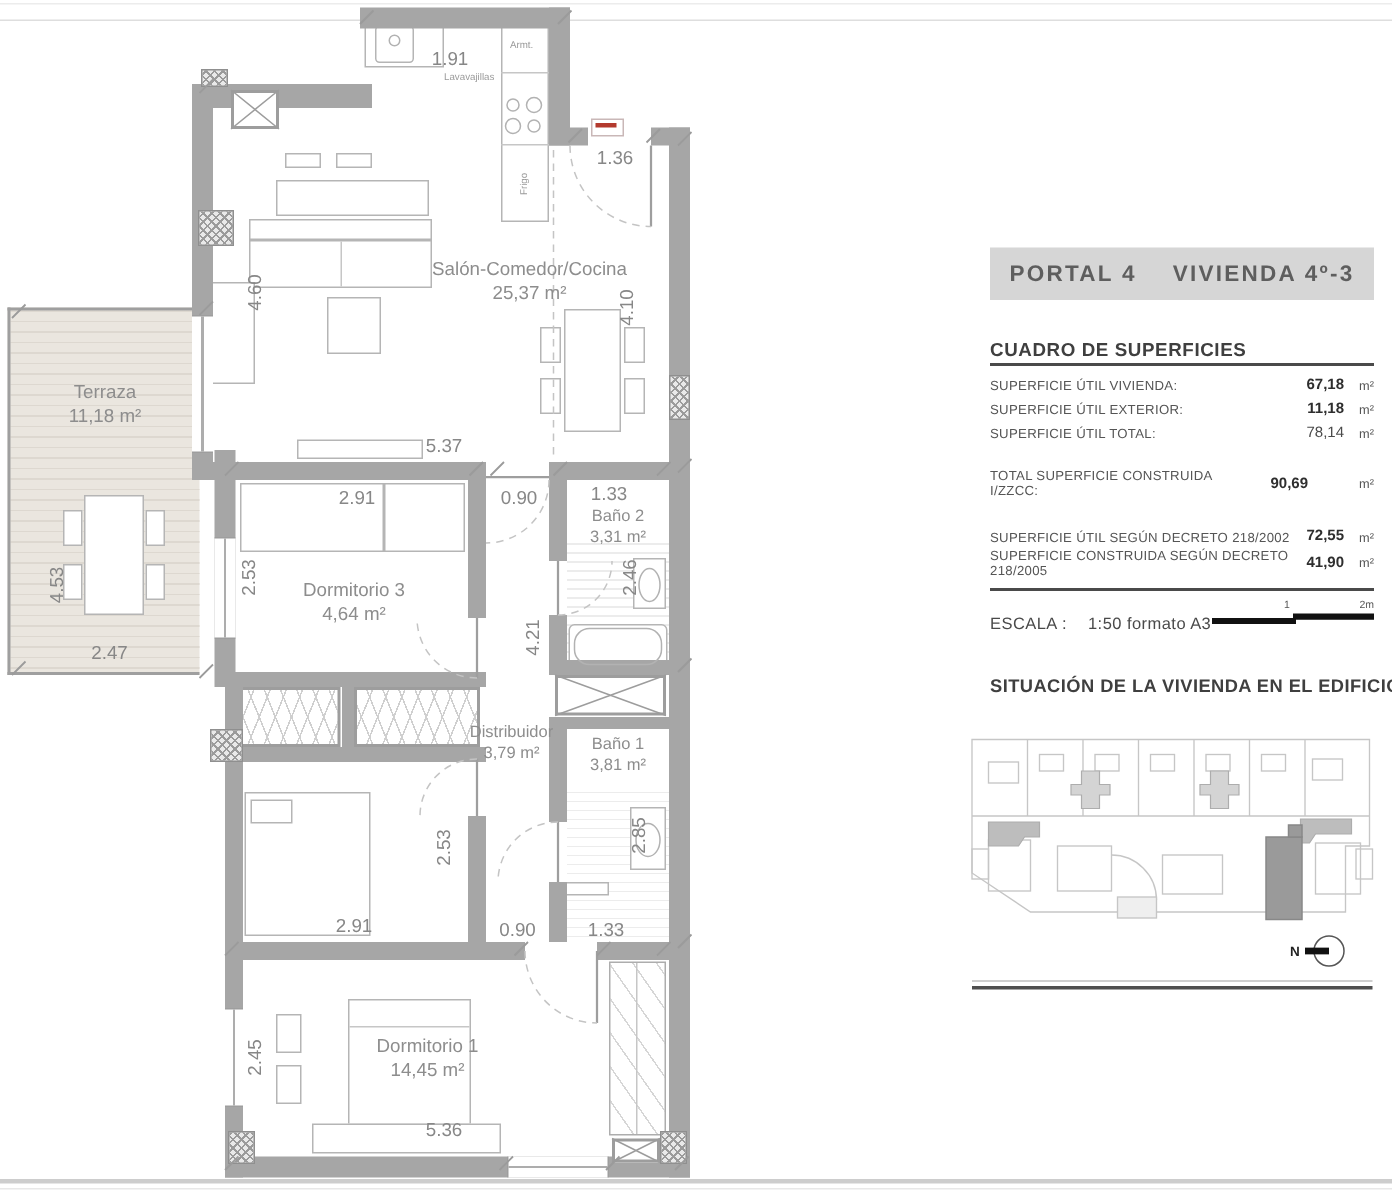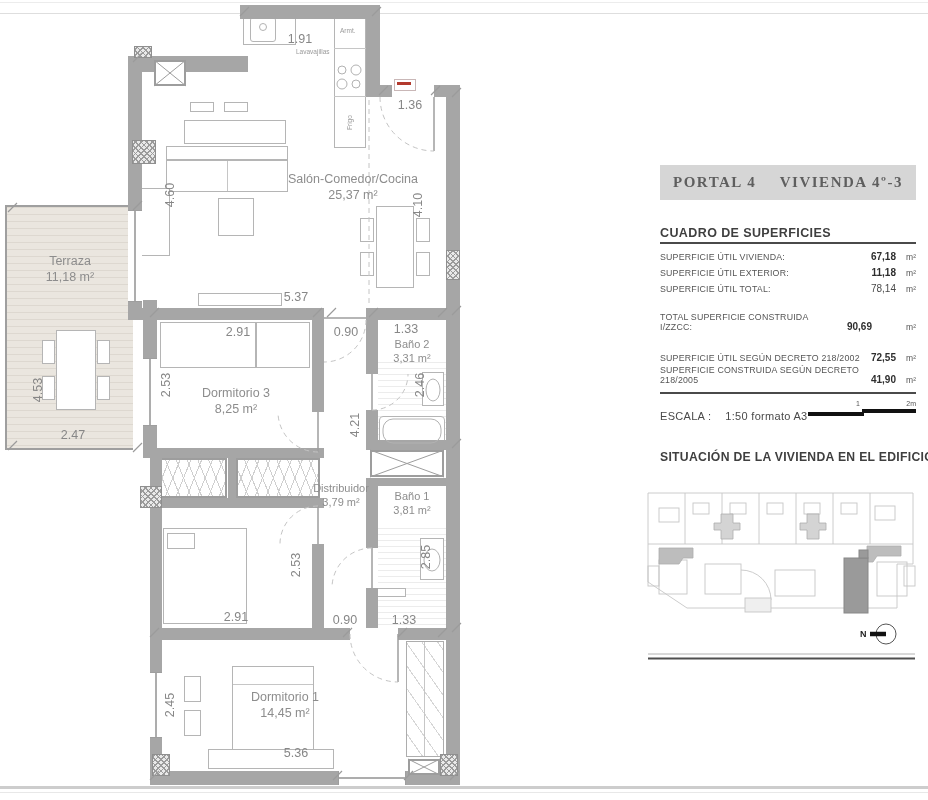--- a/index.html
+++ b/index.html
@@ -30,24 +30,24 @@
         background-image:repeating-linear-gradient(55deg,transparent 0 12px,#d6d6d6 12px 13px);}
   .bathfloor{position:absolute;z-index:1;background:repeating-linear-gradient(180deg,#ececec 0 1px,transparent 1px 6px);}
   .terraza{position:absolute;z-index:1;border:2px solid #9f9f9f;border-right:none;background-color:#eae6df;box-sizing:border-box;
         background-image:repeating-linear-gradient(180deg,#ddd8d0 0 1px,transparent 1px 7px);}
   .xbox{position:absolute;z-index:3;border:2px solid #9d9d9d;background:#fff;box-sizing:border-box;}
   .pageline{position:absolute;left:0;width:928px;z-index:0;}
   
   .panel{position:absolute;left:660px;top:160px;width:256px;z-index:8;}
   .title-bar{position:absolute;left:0;top:5px;width:256px;height:35px;background:#d6d6d6;
         display:flex;align-items:center;justify-content:space-between;padding:0 13px;box-sizing:border-box;}
-  .title-bar span{color:#5e5e5e;font-weight:bold;font-size:15px;letter-spacing:1.5px;font-family:Liberation Serif, serif;}
+  .title-bar span{color:#5e5e5e;font-weight:bold;font-size:15px;letter-spacing:1.5px;}
   .surf-title{position:absolute;left:0;top:66px;color:#3f3f3f;font-weight:bold;font-size:12.5px;letter-spacing:.4px;}
   .rule{position:absolute;left:0;width:256px;background:#4a4a4a;}
-  .srow{position:absolute;left:0;width:256px;display:flex;align-items:flex-end;}
+  .srow{position:absolute;left:0;width:256px;display:flex;align-items:center;}
   .srow .sl{flex:1;color:#555;font-size:8.8px;letter-spacing:.2px;}
   .srow .sv{width:34px;text-align:right;color:#2e2e2e;font-size:10px;font-weight:bold;}
   .srow .su{width:20px;text-align:right;color:#555;font-size:8.5px;}
   .srow.normalv .sv{font-weight:normal;color:#4a4a4a;}
   .escala{position:absolute;left:0;top:250px;font-size:11px;color:#4a4a4a;letter-spacing:.3px;}
   .escala b{font-weight:normal;margin-left:14px;}
   .scalebar{position:absolute;left:148px;top:240px;width:108px;height:18px;}
   .scalebar .t1{position:absolute;top:0;left:48px;font-size:7px;color:#555;}
   .scalebar .t2{position:absolute;top:0;right:0;font-size:7px;color:#555;}
   .scalebar .b1{position:absolute;left:0;top:12px;width:56px;height:4px;background:#111;}
@@ -221,21 +221,21 @@
     <div class="rlabel" style="left:273px;top:172px;width:160px;">
       <div>Salón-Comedor/Cocina</div>
       <div>25,37 m²</div>
     </div>
     <div class="rlabel" style="left:30px;top:254px;width:80px;">
       <div>Terraza</div>
       <div>11,18 m²</div>
     </div>
     <div class="rlabel" style="left:176px;top:386px;width:120px;">
       <div>Dormitorio 3</div>
-      <div>8,25 m²</div>
+      <div>4,64 m²</div>
     </div>
     <div class="rlabel small" style="left:377px;top:338px;width:70px;">
       <div>Baño 2</div>
       <div>3,31 m²</div>
     </div>
     <div class="rlabel small" style="left:294px;top:482px;width:94px;">
       <div>Distribuidor</div>
       <div>3,79 m²</div>
     </div>
     <div class="rlabel small" style="left:377px;top:490px;width:70px;">

